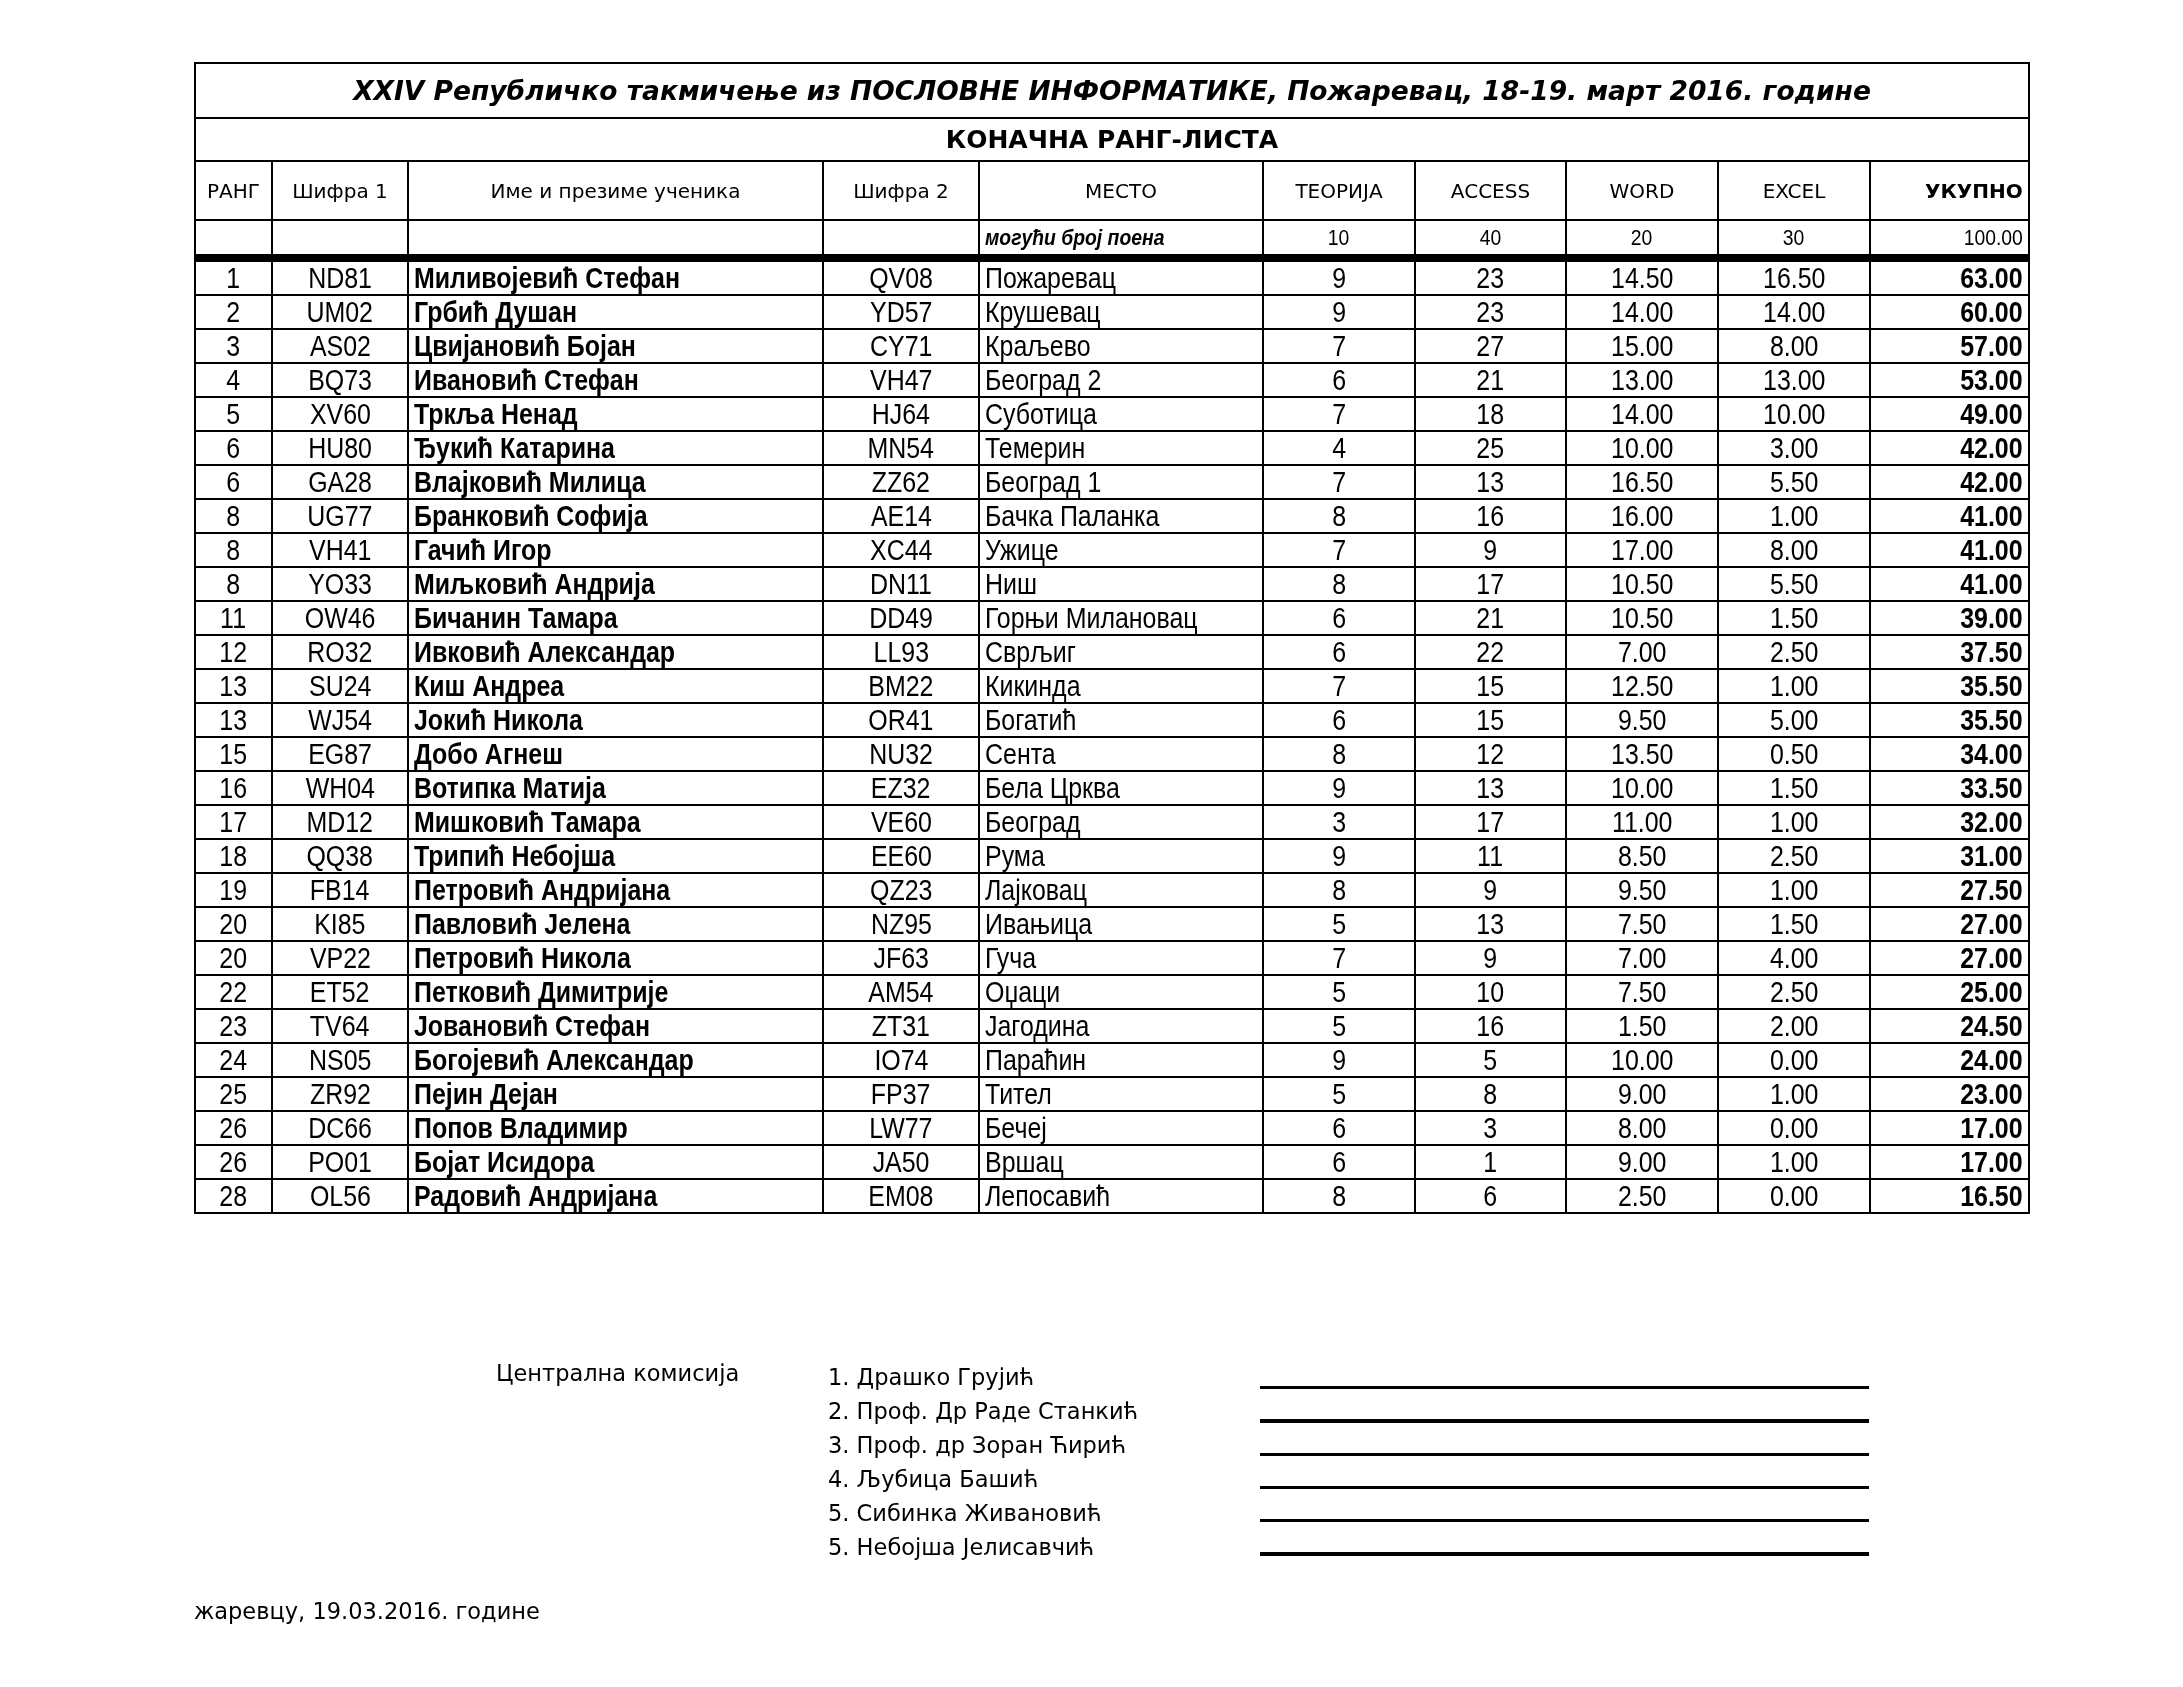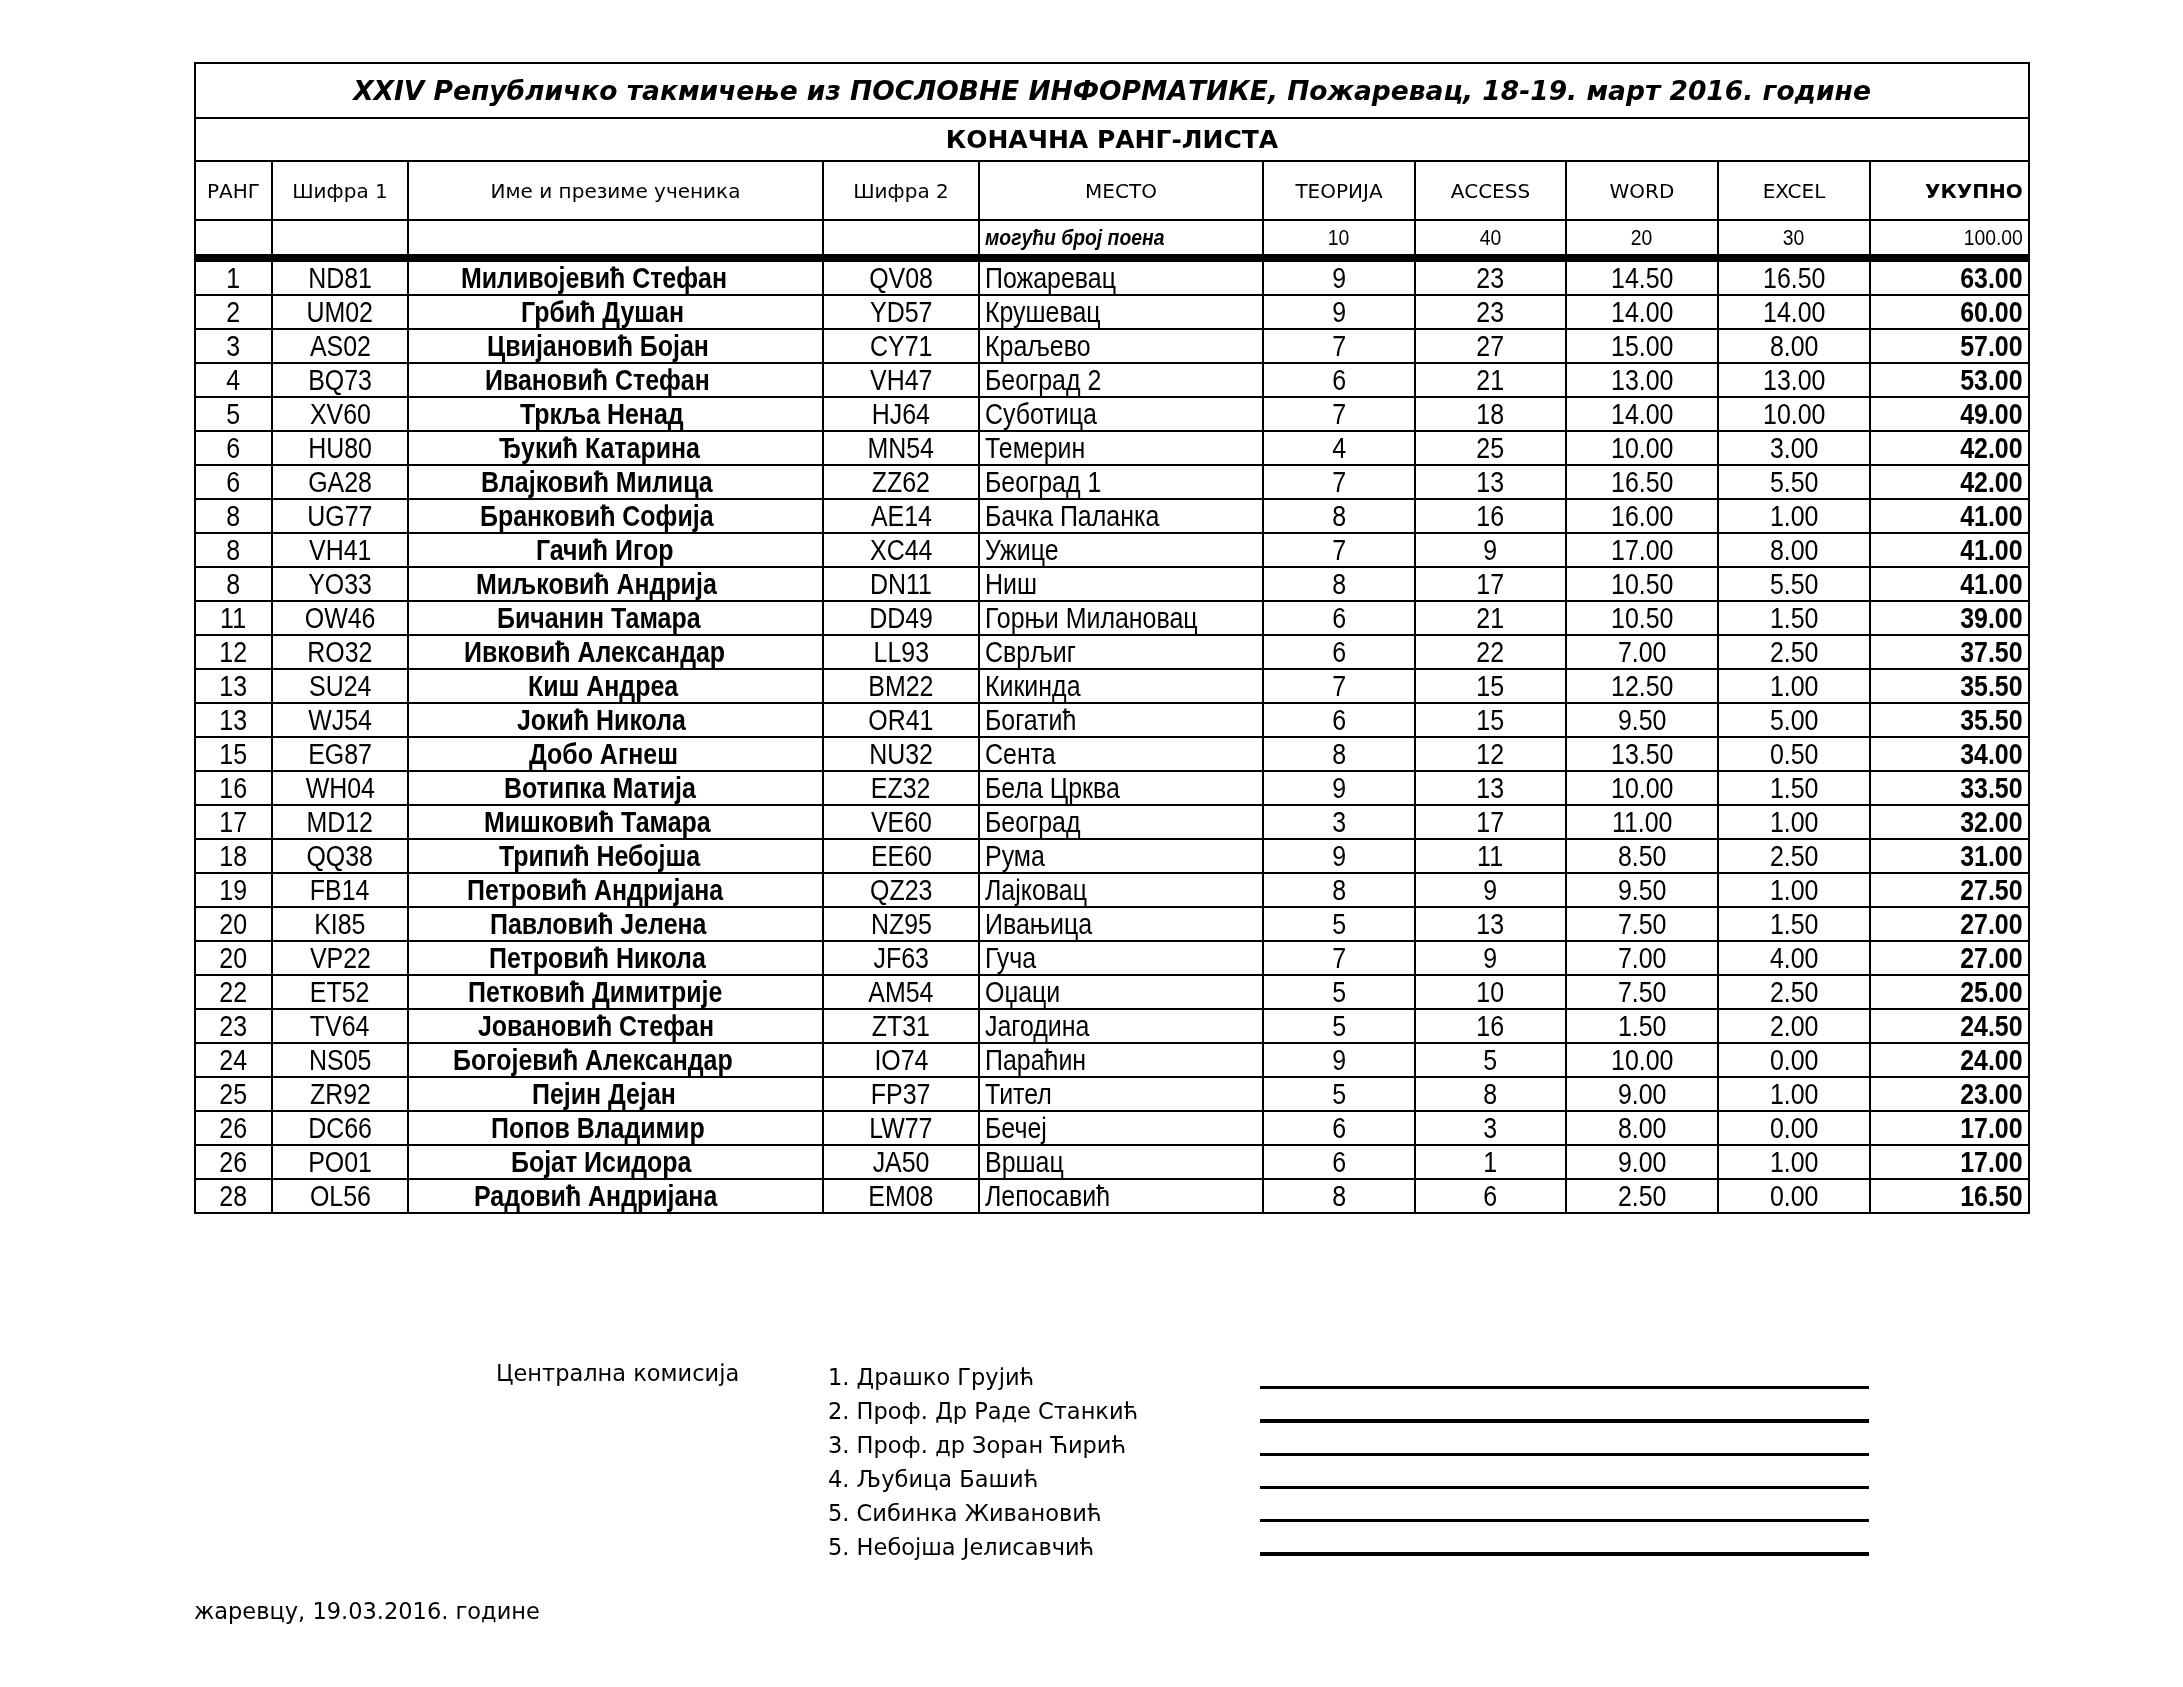--- a/index.html
+++ b/index.html
@@ -9,21 +9,21 @@
   td { border:2.6px solid #000; padding:0 5.3px; overflow:hidden; white-space:nowrap; }
   .title td { height:53px; text-align:center; font-family:"DejaVu Sans", sans-serif; font-weight:bold; font-size:26.5px;font-style:italic; }
   .subtitle td { height:41px; text-align:center; font-family:"DejaVu Sans", sans-serif; font-weight:bold; font-size:25px;border-radius:16px; }
   .hdr td { height:57px; text-align:center; font-family:"DejaVu Sans", sans-serif; font-size:20px; }
   .hdr td.bold { font-weight:bold; }
   .hdr td.right { text-align:right; }
   .max td { height:33px; font-family:"Liberation Sans", sans-serif; font-size:22.5px; text-align:center; border-bottom:8px solid #000; }
   .max td.label { text-align:left; font-style:italic; font-weight:bold; font-size:22.5px; }
   .max td.right { text-align:right; }
   .row td { height:32px; font-family:"Liberation Sans", sans-serif; font-size:29px; text-align:center; line-height:32px; transform-origin:left; }
-  .row td.name { text-align:center; font-weight:bold;margin-left:28px; }
+  .row td.name { text-align:left; font-weight:bold;margin-left:28px; }
   .row td.place { text-align:left; }
   .row td.total { text-align:right; font-weight:bold;padding-left:30px; }
   .narrow { display:inline-block; transform:scaleX(0.86); transform-origin:center; }
   .narrow-l { display:inline-block; transform:scaleX(0.86); transform-origin:left; }
   .narrow-r { display:inline-block; transform:scaleX(0.86); transform-origin:right; }
 
   .footer { position:absolute; font-family:"DejaVu Sans", sans-serif; font-size:22.5px; }
   .committee-label { left:496px; top:1360px;text-align:center; }
   .members { left:828px; top:1364px; }
   .members div { height:34px; line-height:26.5px; }

